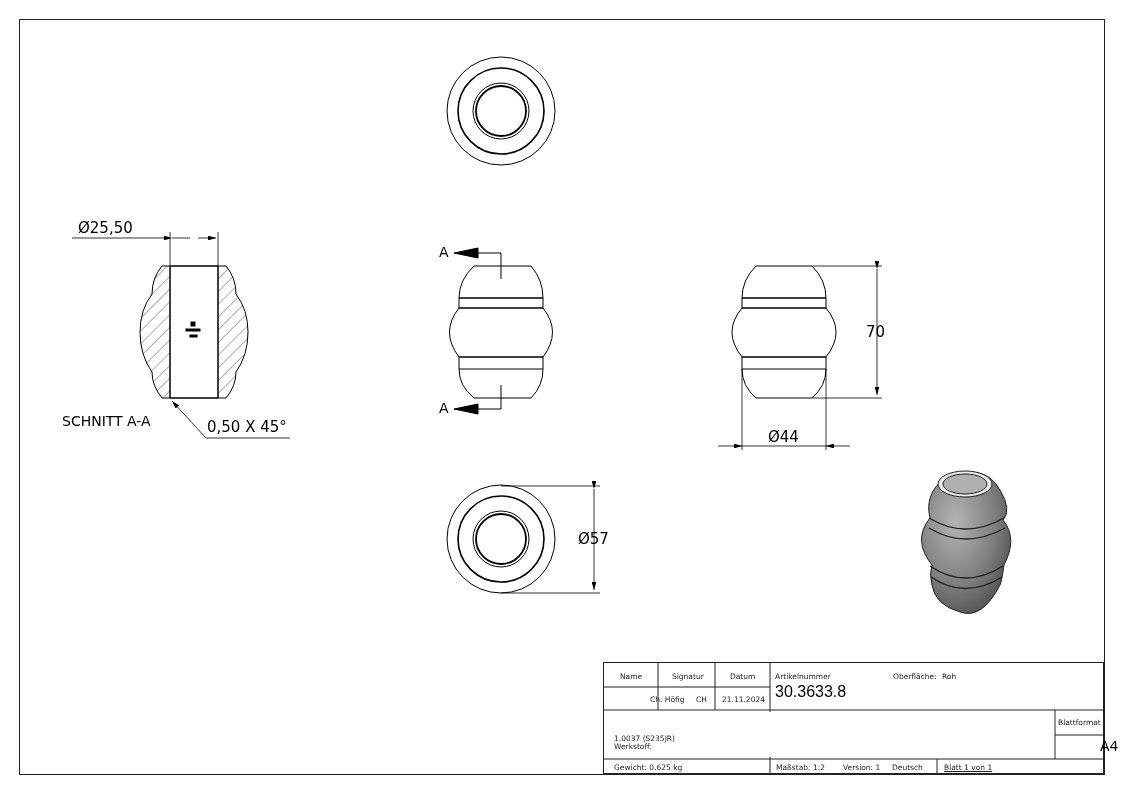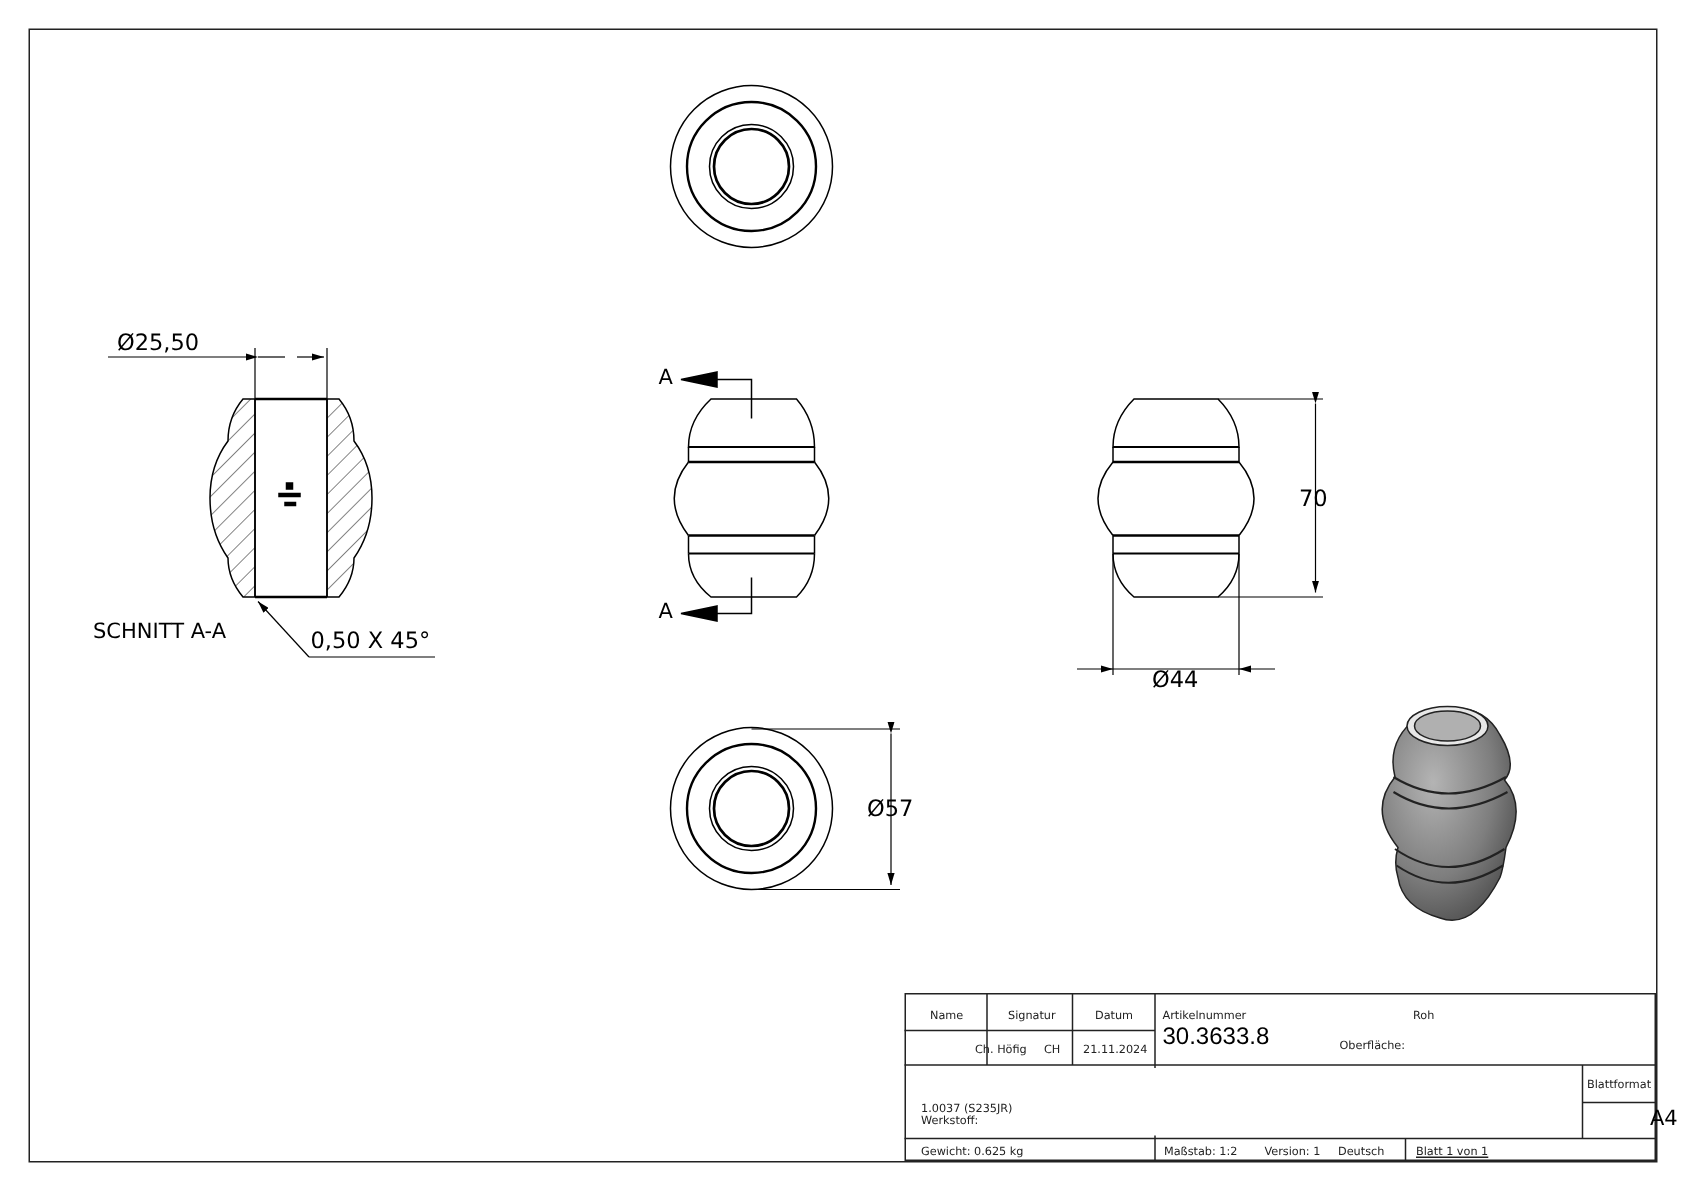--- a/index.html
+++ b/index.html
@@ -139,33 +139,33 @@
     <line x1="1055" y1="735" x2="1104" y2="735"></line>
   </g>
 </svg>
 
 <span class="lbl dim" style="left:78px;top:219px;">Ø25,50</span>
 <span class="lbl sec" style="left:62px;top:413px;">SCHNITT A-A</span>
 <span class="lbl dim" style="left:207px;top:418px;">0,50 X 45°</span>
 <span class="lbl sec" style="left:439px;top:244px;">A</span>
 <span class="lbl sec" style="left:439px;top:400px;">A</span>
 <span class="lbl dim" style="left:866px;top:323px;">70</span>
-<span class="lbl dim" style="left:768px;top:428px;margin-top:16px;">Ø44</span>
+<span class="lbl dim" style="left:768px;top:428px;">Ø44</span>
 <span class="lbl dim" style="left:578px;top:530px;">Ø57</span>
 
 <div class="tb"></div>
 <span class="tbl" style="left:620px;top:672px;">Name</span>
 <span class="tbl" style="left:672px;top:672px;">Signatur</span>
 <span class="tbl" style="left:730px;top:672px;">Datum</span>
 <span class="tbl" style="left:614px;top:695px;margin-left:36px;">Ch. Höfig</span>
 <span class="tbl" style="left:682px;top:695px;margin-left:14px;">CH</span>
 <span class="tbl" style="left:722px;top:695px;">21.11.2024</span>
 <span class="tbl" style="left:775px;top:672px;">Artikelnummer</span>
 <span class="lbl" style="left:775px;top:683px;font-size:16px;font-family:'Liberation Sans',sans-serif;text-align:center;">30.3633.8</span>
-<span class="tbl" style="left:893px;top:672px;margin-top:20px;">Oberfläche:</span>
+<span class="tbl" style="left:893px;top:672px;">Oberfläche:</span>
 <span class="tbl" style="left:942px;top:672px;">Roh</span>
 <span class="tbl" style="left:614px;top:742px;">Werkstoff:</span>
 <span class="tbl" style="left:614px;top:734px;">1.0037 (S235JR)</span>
 <span class="tbl" style="left:1058px;top:718px;">Blattformat</span>
 <span class="lbl" style="left:1070px;top:738px;font-size:14px;margin-left:30px;">A4</span>
 <span class="tbl" style="left:614px;top:763px;">Gewicht: 0.625 kg</span>
 <span class="tbl" style="left:776px;top:763px;">Maßstab: 1:2</span>
 <span class="tbl" style="left:843px;top:763px;">Version: 1</span>
 <span class="tbl" style="left:892px;top:763px;">Deutsch</span>
 <span class="tbl" style="left:944px;top:763px;text-decoration:underline;">Blatt 1 von 1</span>

